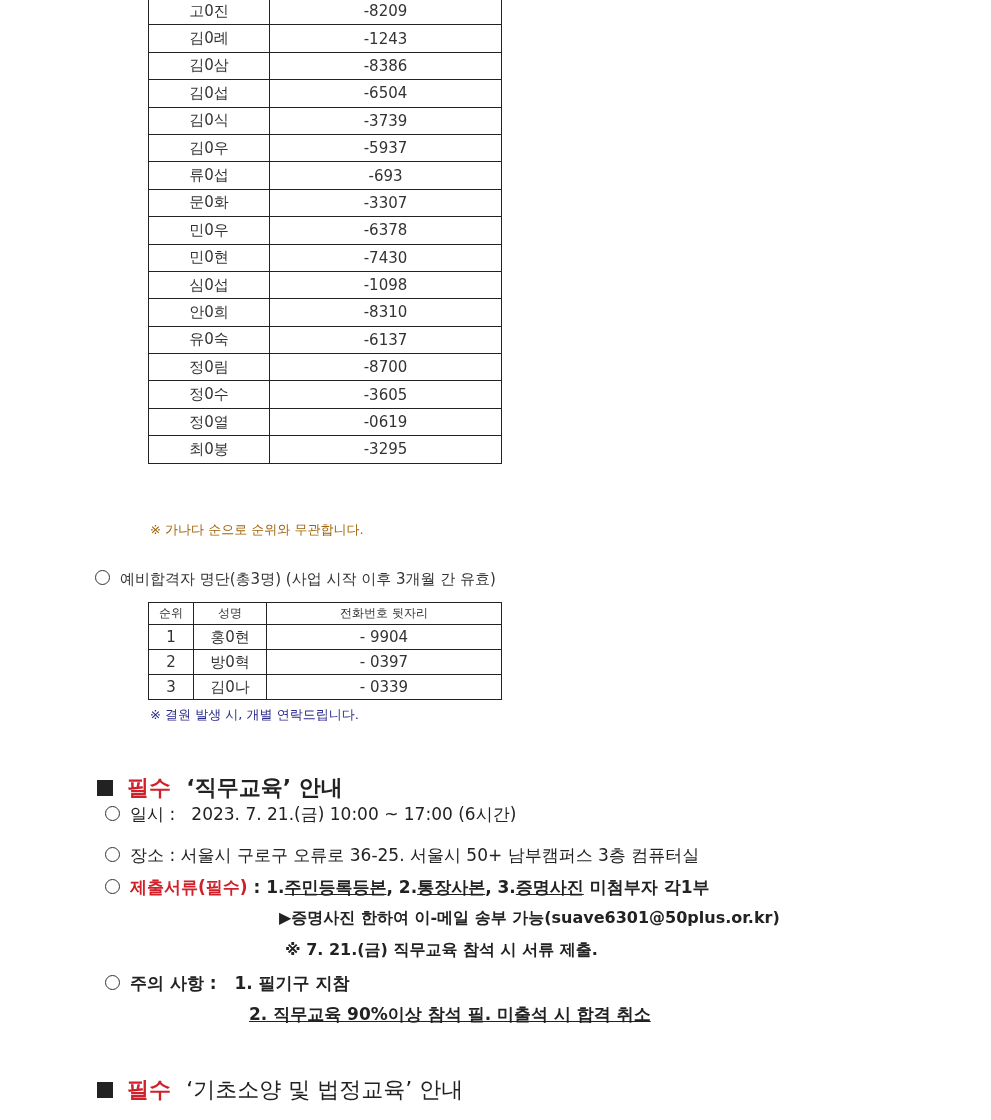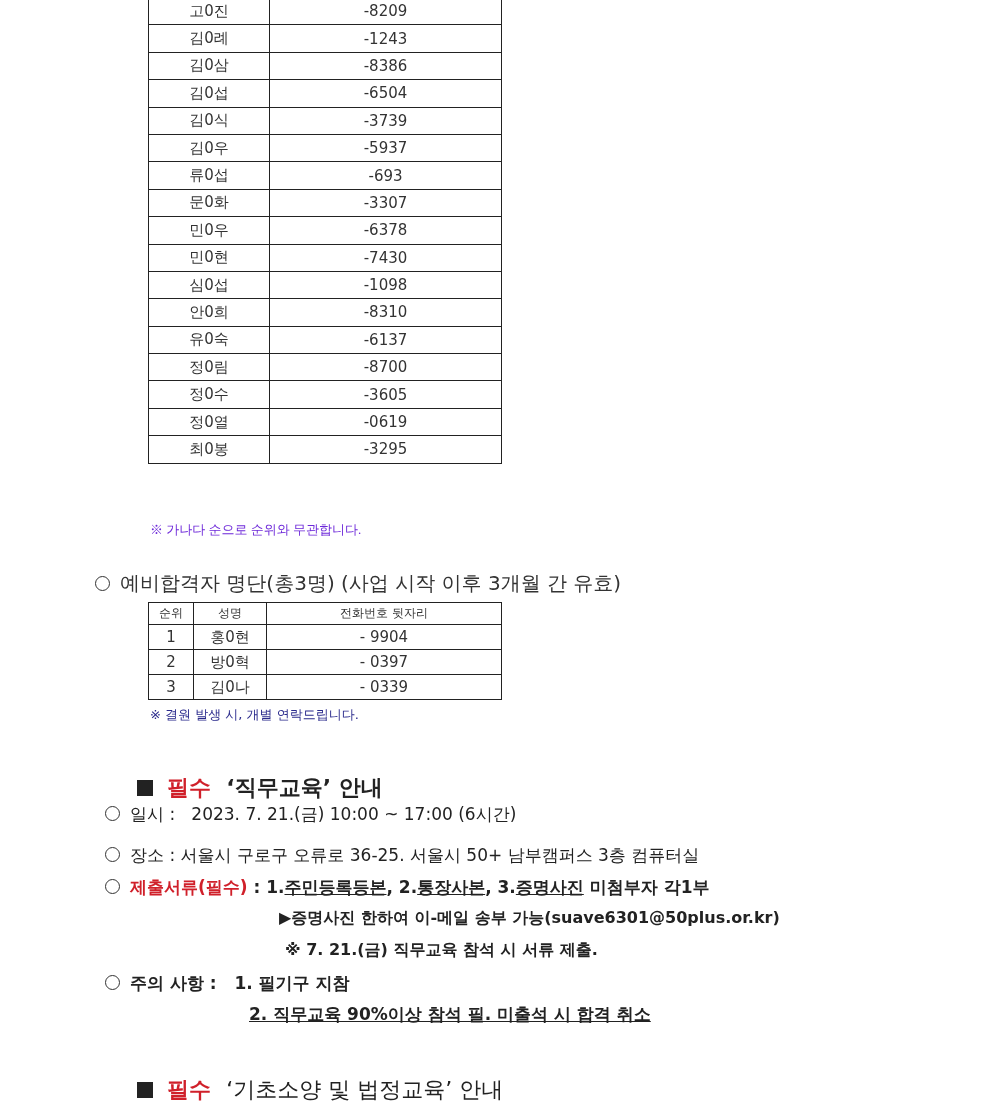--- a/index.html
+++ b/index.html
@@ -10,30 +10,30 @@
   }
   .abs { position: absolute; }
   table { border-collapse: collapse; }
   
   #main-table { position: absolute; left: 148px; top: -3px; width: 354px; }
   #main-table td {
     border: 1px solid #222; height: 26.4px; padding: 0; text-align: center;
     font-size: 15px; color: #333;
   }
   #main-table td.name { width: 120px; }
-  .note-gray { font-size: 13px; color: #6d28d9; font-family: Liberation Serif, serif; }
-  .bullet-line { font-size: 20px; color: #333; }
+  .note-gray { font-size: 13px; color: #a16207; }
+  .bullet-line { font-size: 15px; color: #333; }
   #alt-table { position: absolute; left: 148px; top: 602px; width: 354px; }
   #alt-table td, #alt-table th {
     border: 1px solid #222; padding: 0; text-align: center; font-weight: normal;
     font-size: 15px; color: #333; height: 24px;
   }
   #alt-table th { height: 21px; font-size: 12px; }
   .note-blue { font-size: 13px; color: #2a2a8c; }
-  .heading { font-size: 22px; font-weight: bold; color: #222; margin-left: 40px; }
+  .heading { font-size: 22px; font-weight: bold; color: #222; }
   .red { color: #d0202a; }
   .square { display: inline-block; width: 16px; height: 16px; background: #222; margin-right: 14px; vertical-align: -1px; }
   .circle { display: inline-block; width: 13px; height: 13px; border: 1.5px solid #333; border-radius: 50%; margin-right: 10px; vertical-align: -1px; }
   .line { font-size: 17px; color: #222; white-space: nowrap; }
   .bold { font-weight: bold; }
   .u { text-decoration: underline; }
 </style>
 </head>
 <body>
 

